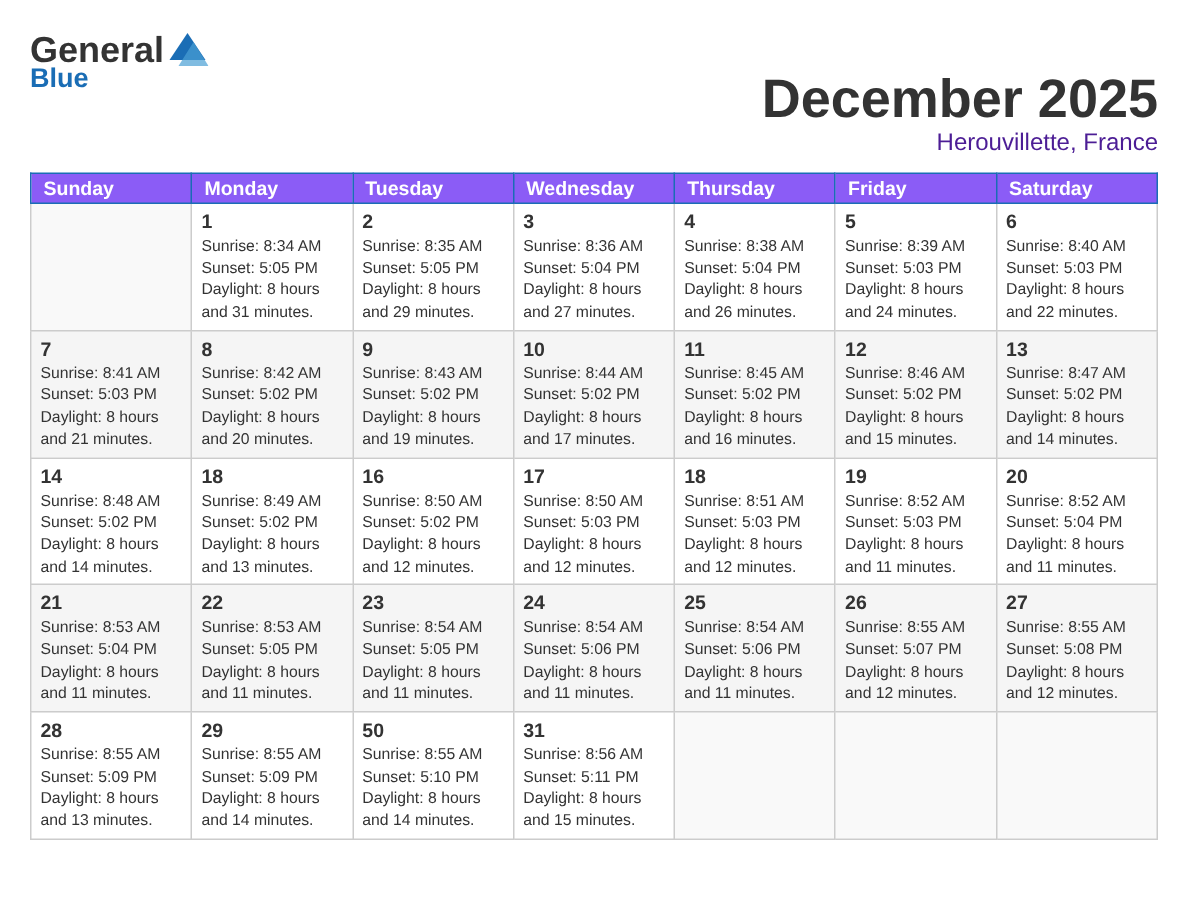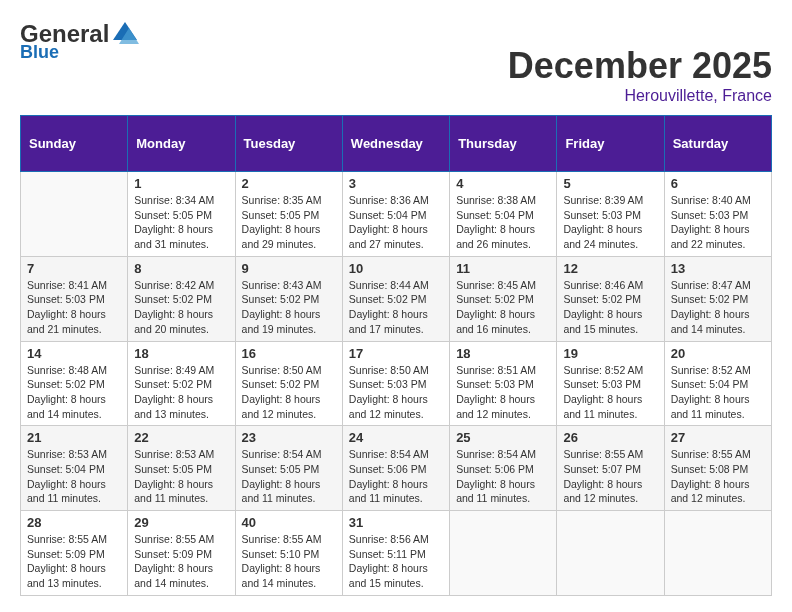--- a/index.html
+++ b/index.html
@@ -31,24 +31,24 @@
     }
     .location-subtitle {
       font-size: 16px;
       color: #4c1d95;
     }
     table {
       width: 100%;
       border-collapse: collapse;
     }
     thead tr th {
-      background-color: #4c1d95;
+      background-color: #8b5cf6;
       color: #fff;
       text-align: left;
-      padding: 20px 8px;
+      padding: 2px 8px;
       font-size: 13px;
       font-weight: bold;
       border: 1px solid #1a6db5;
     }
     tbody tr td {
       border: 1px solid #ccc;
       vertical-align: top;
       padding: 4px 6px;
       width: 14.28%;
       min-height: 80px;
@@ -315,21 +315,21 @@
 and 13 minutes.</div>
         </td>
         <td>
           <span class="day-number">29</span>
           <div class="day-info" style="white-space: pre-line;">Sunrise: 8:55 AM
 Sunset: 5:09 PM
 Daylight: 8 hours
 and 14 minutes.</div>
         </td>
         <td>
-          <span class="day-number">40</span>
+          <span class="day-number">50</span>
           <div class="day-info" style="white-space: pre-line;">Sunrise: 8:55 AM
 Sunset: 5:10 PM
 Daylight: 8 hours
 and 14 minutes.</div>
         </td>
         <td>
           <span class="day-number">31</span>
           <div class="day-info" style="white-space: pre-line;">Sunrise: 8:56 AM
 Sunset: 5:11 PM
 Daylight: 8 hours

